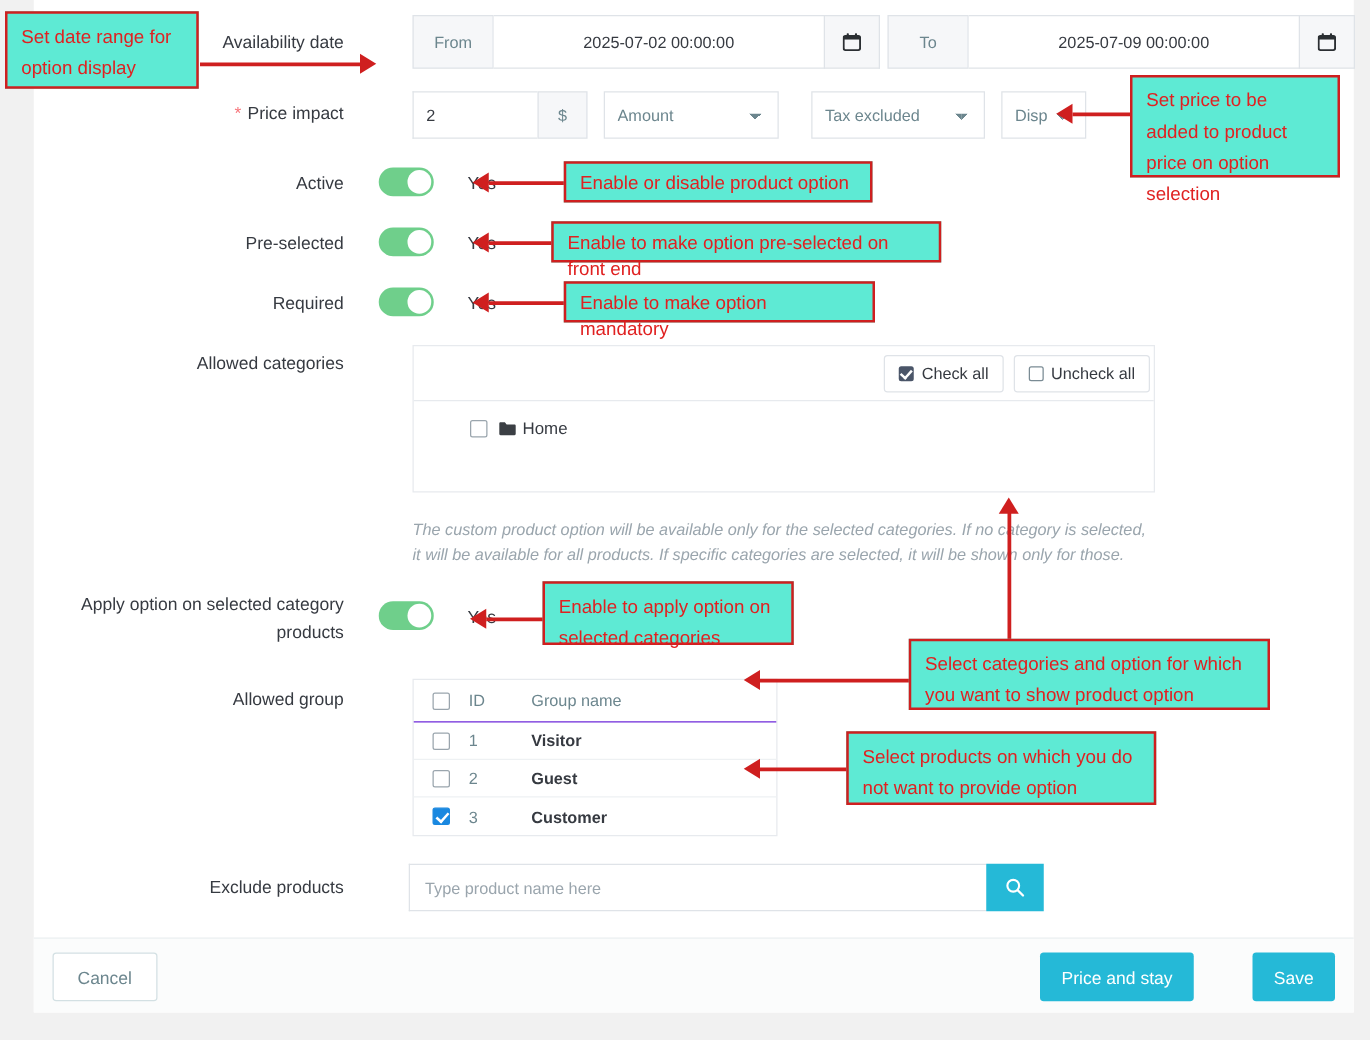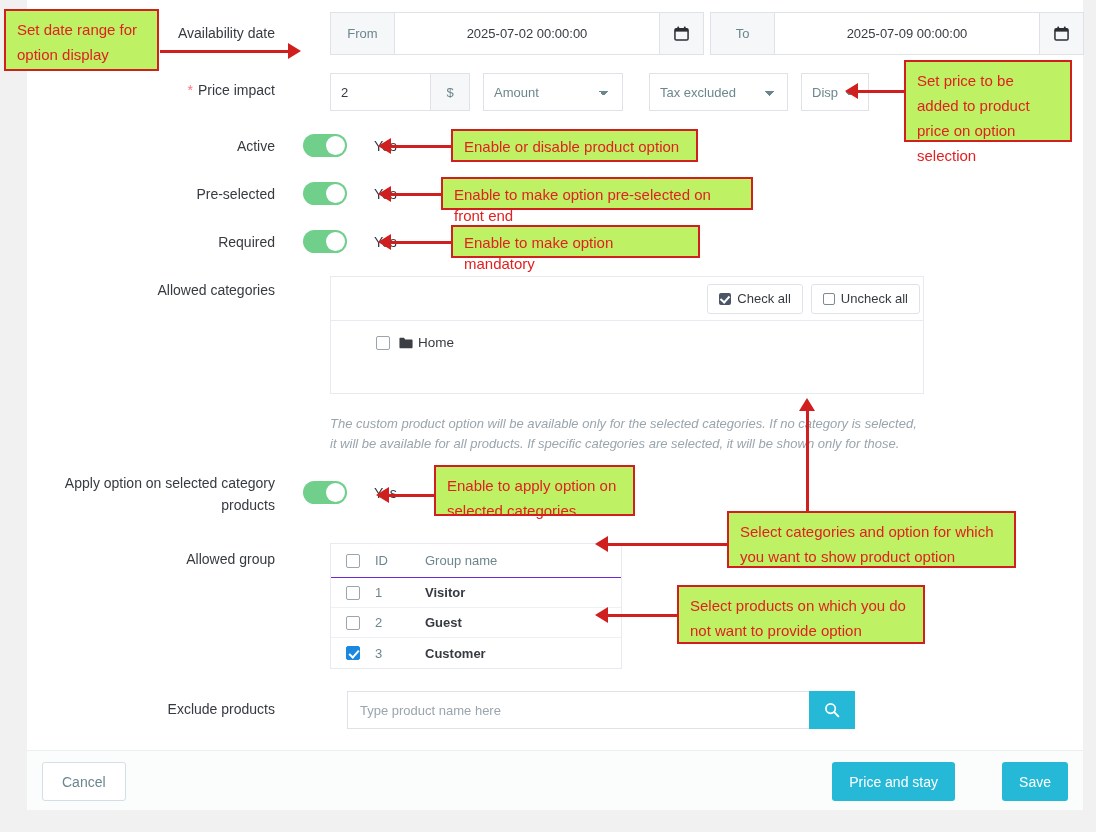--- a/index.html
+++ b/index.html
@@ -184,21 +184,21 @@
   .gchk.on {
     background:#1a88e0; border-color:#1a88e0; position:relative;
   }
   .gchk.on:after {
     content:""; position:absolute; left:4px; top:1px;
     width:4px; height:8px; border:solid #fff;
     border-width:0 2px 2px 0; transform:rotate(42deg);
   }
 
   
-  #excl-group { position:absolute; left:320px; top:691px; display:flex; }
+  #excl-group { position:absolute; left:300px; top:691px; display:flex; }
   #excl-input {
     width:462px; height:38px;
     border:1px solid #dfe3e8; border-right:none;
     padding:0 12px; font-size:13px; color:#363a41;
     font-family:"Liberation Sans", sans-serif; outline:none;
     background:#fff;
   }
   #excl-input::placeholder { color:#9aa5ad; }
   #excl-btn {
     width:46px; height:38px; background:#25b9d7; border:none;
@@ -219,21 +219,21 @@
     color:#fff; font-size:14px;
     font-family:"Liberation Sans", sans-serif; cursor:pointer;
   }
   #btn-save-stay { right:128px; padding:0 17px; }
   #btn-save { right:15px; padding:0 17px; }
 
   
   .anno {
     position:absolute;
     border:2px solid #cf1f1f;
-    background:#bef264;
+    background:#5eead4;
     color:#e02121;
     font-size:15px;
     line-height:25px;
     padding:6px 11px;
     z-index:20;
   }
   .arrow { position:absolute; z-index:19; }
   .ah { height:3px; background:#cf1f1f; position:absolute; top:0; left:0; }
   .av { width:3px; background:#cf1f1f; position:absolute; top:0; left:0; }
   .tip { position:absolute; width:0; height:0; }

